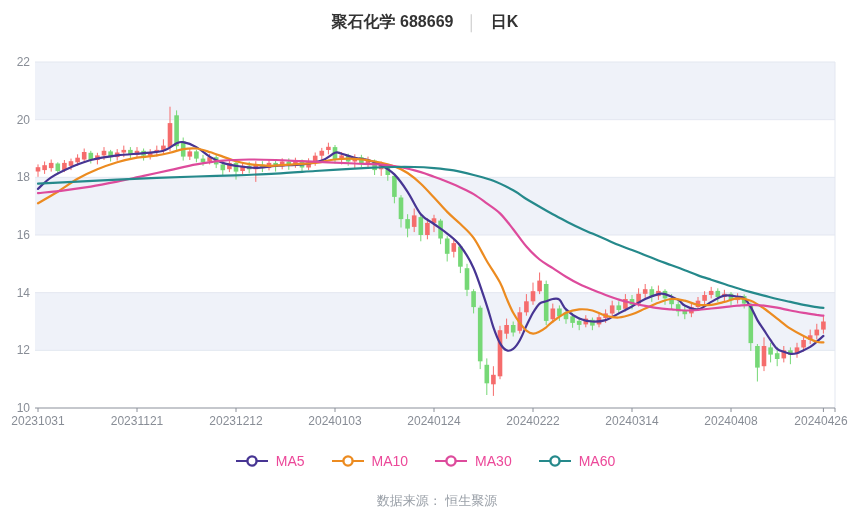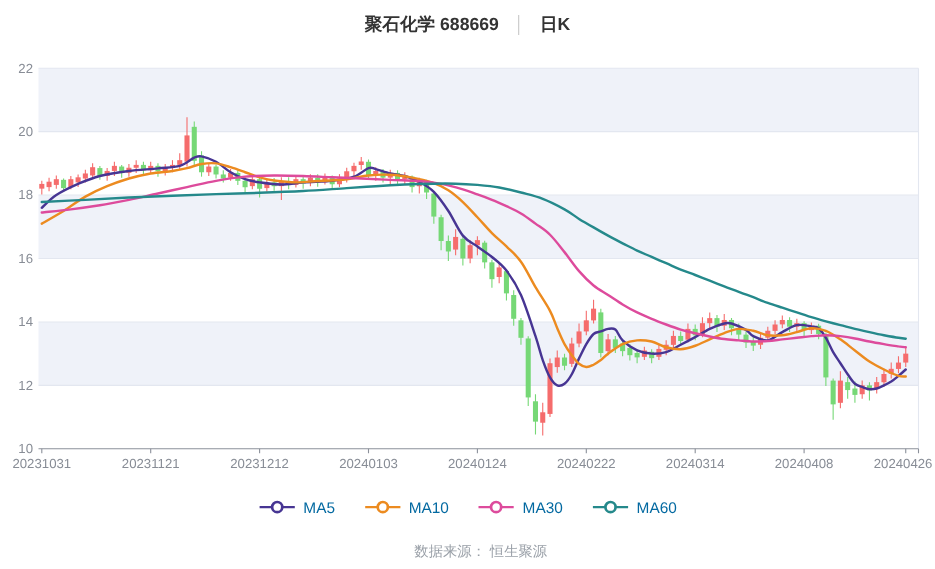--- a/index.html
+++ b/index.html
@@ -4,21 +4,21 @@
 <style>
   html,body{margin:0;padding:0;background:#fff;}
   .page{position:relative;width:850px;height:517px;background:#fff;overflow:hidden;
         font-family:"Liberation Sans","DejaVu Sans",sans-serif;}
   .title-row{position:absolute;top:12px;left:0;right:0;display:flex;justify-content:center;
              align-items:center;gap:14px;font-size:16px;font-weight:600;color:#333;}
   .title-sep{color:#ccc;font-weight:400;font-size:15px;}
   .chart-svg{position:absolute;top:0;left:0;}
   .legend-row{position:absolute;top:453px;left:0;right:0;display:flex;justify-content:center;
               align-items:center;gap:26px;}
-  .legend-item{display:flex;align-items:center;gap:7px;font-size:14px;color:#0369a1;cursor:pointer;}
+  .legend-item{display:flex;align-items:center;gap:7px;font-size:14px;color:#ec4899;cursor:pointer;}
   .source-row{position:absolute;top:492px;left:0;right:0;text-align:center;
               font-size:13px;color:#9aa0a8;margin-left:24px;}
 </style>
 </head>
 <body>
 
 <div class="page">
 
   <div class="title-row">
     <span><span>聚石化学</span>&nbsp;<span>688669</span></span>

